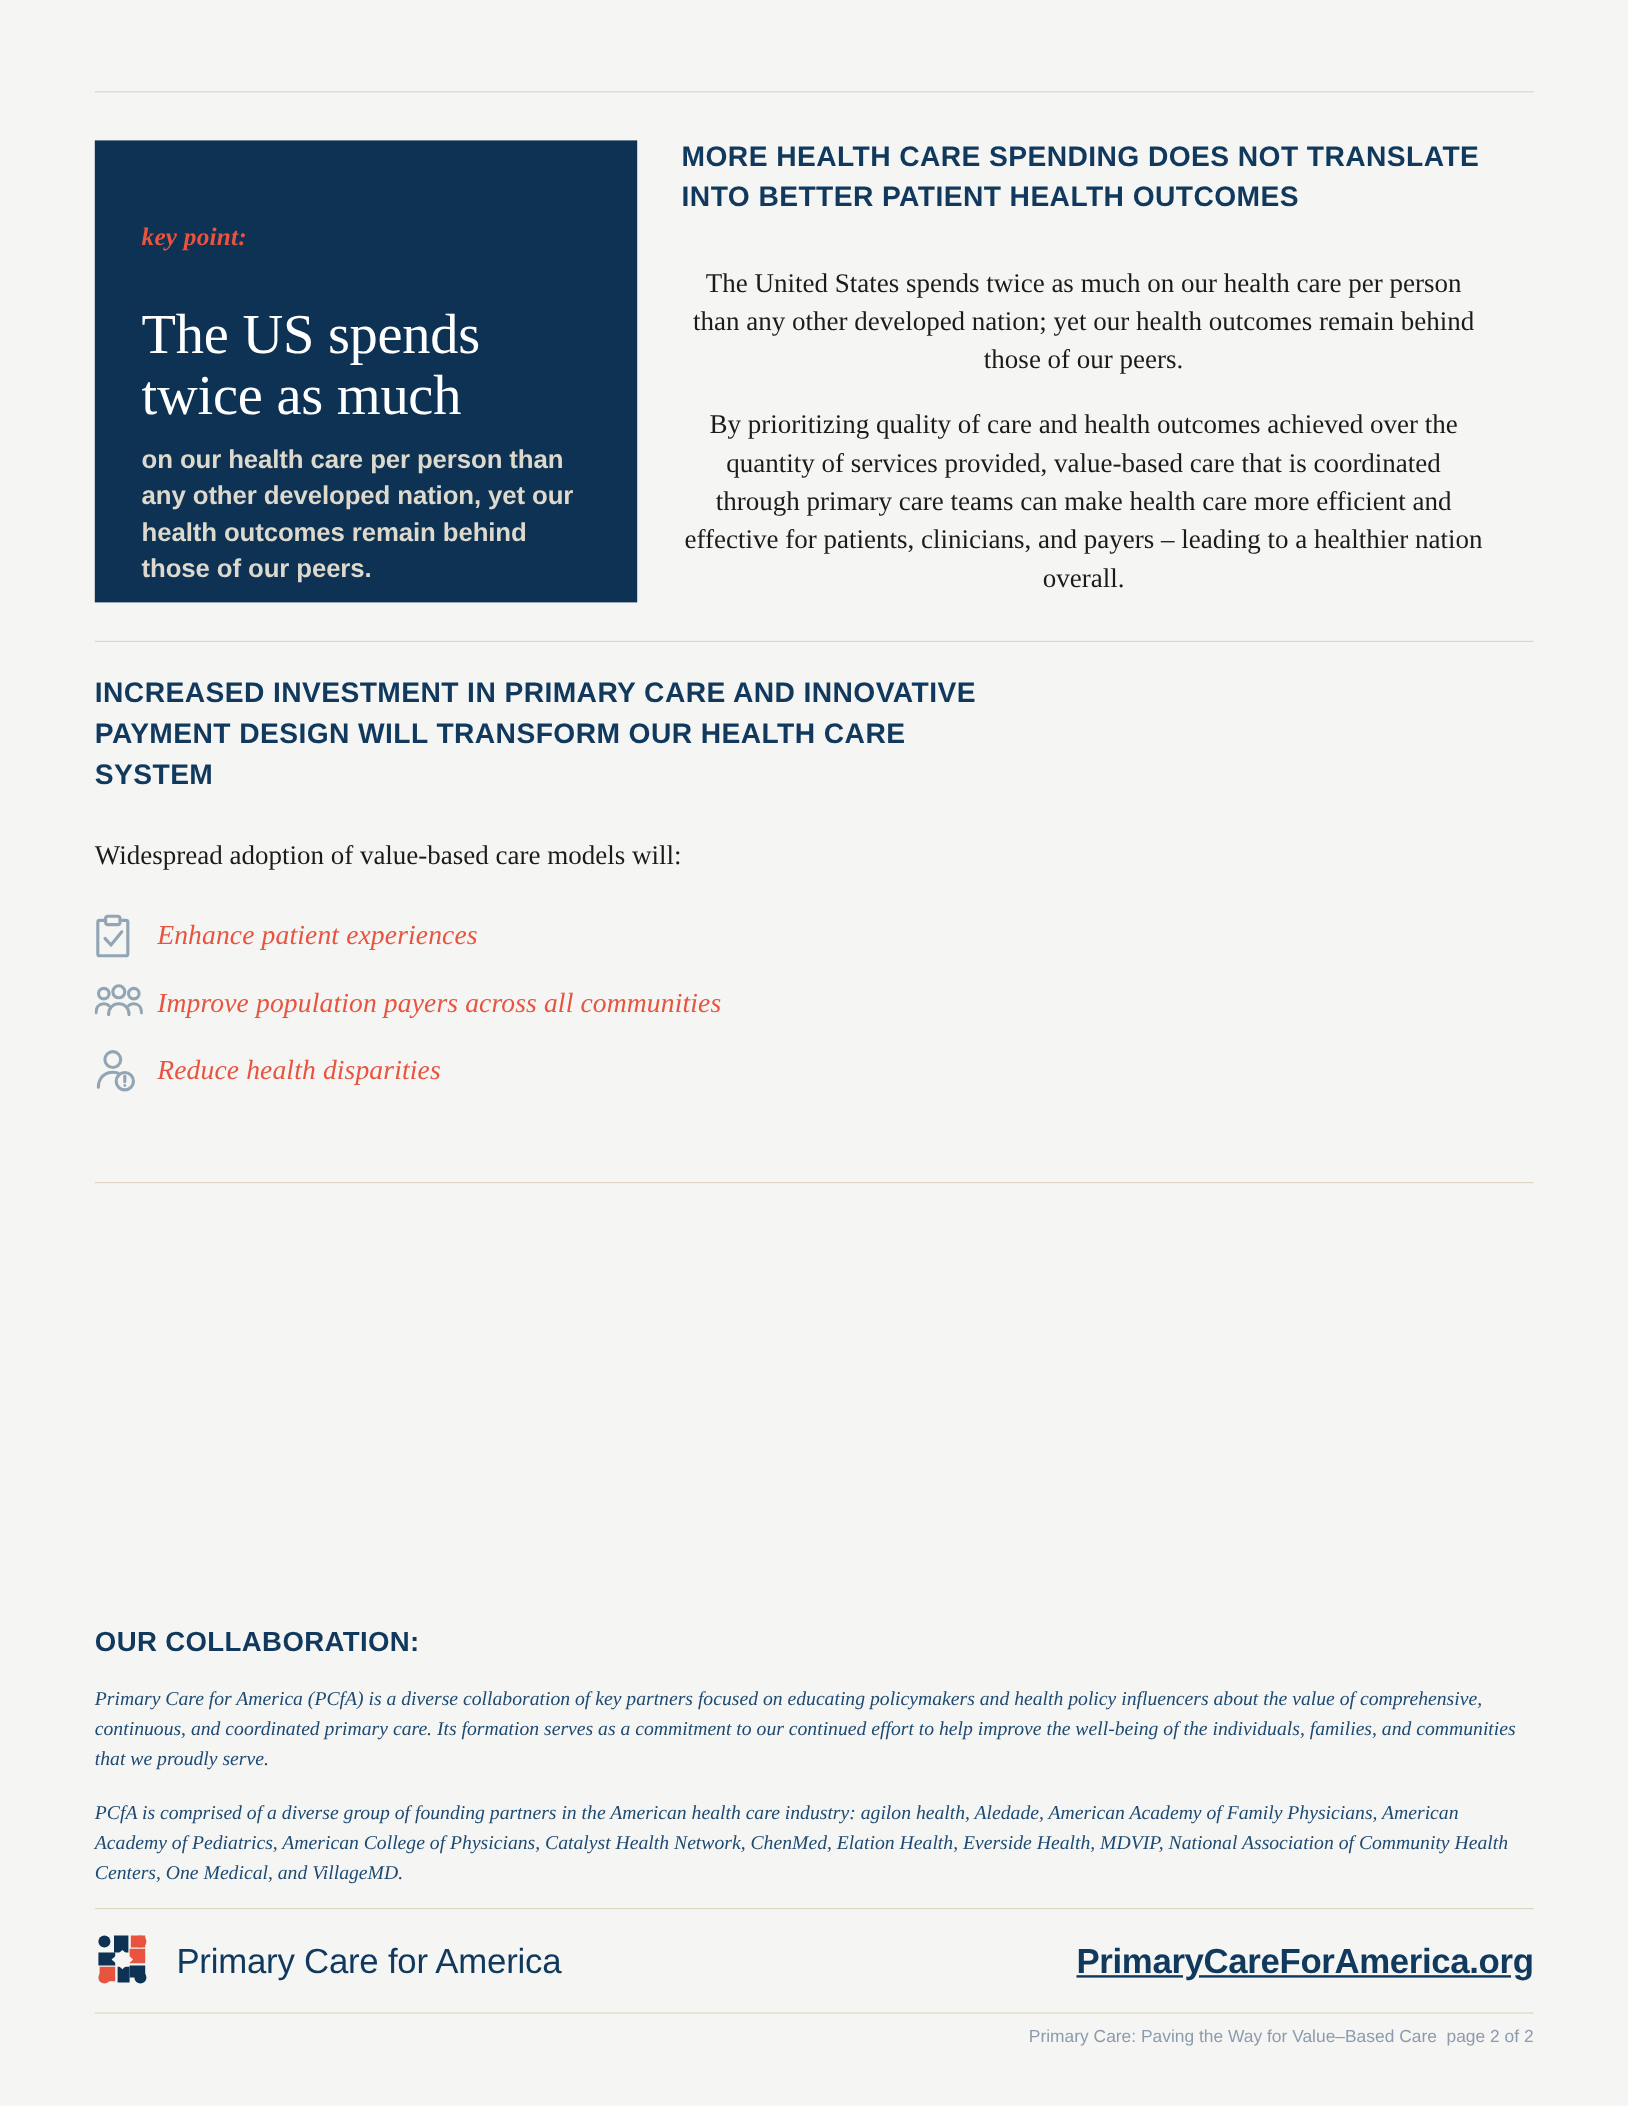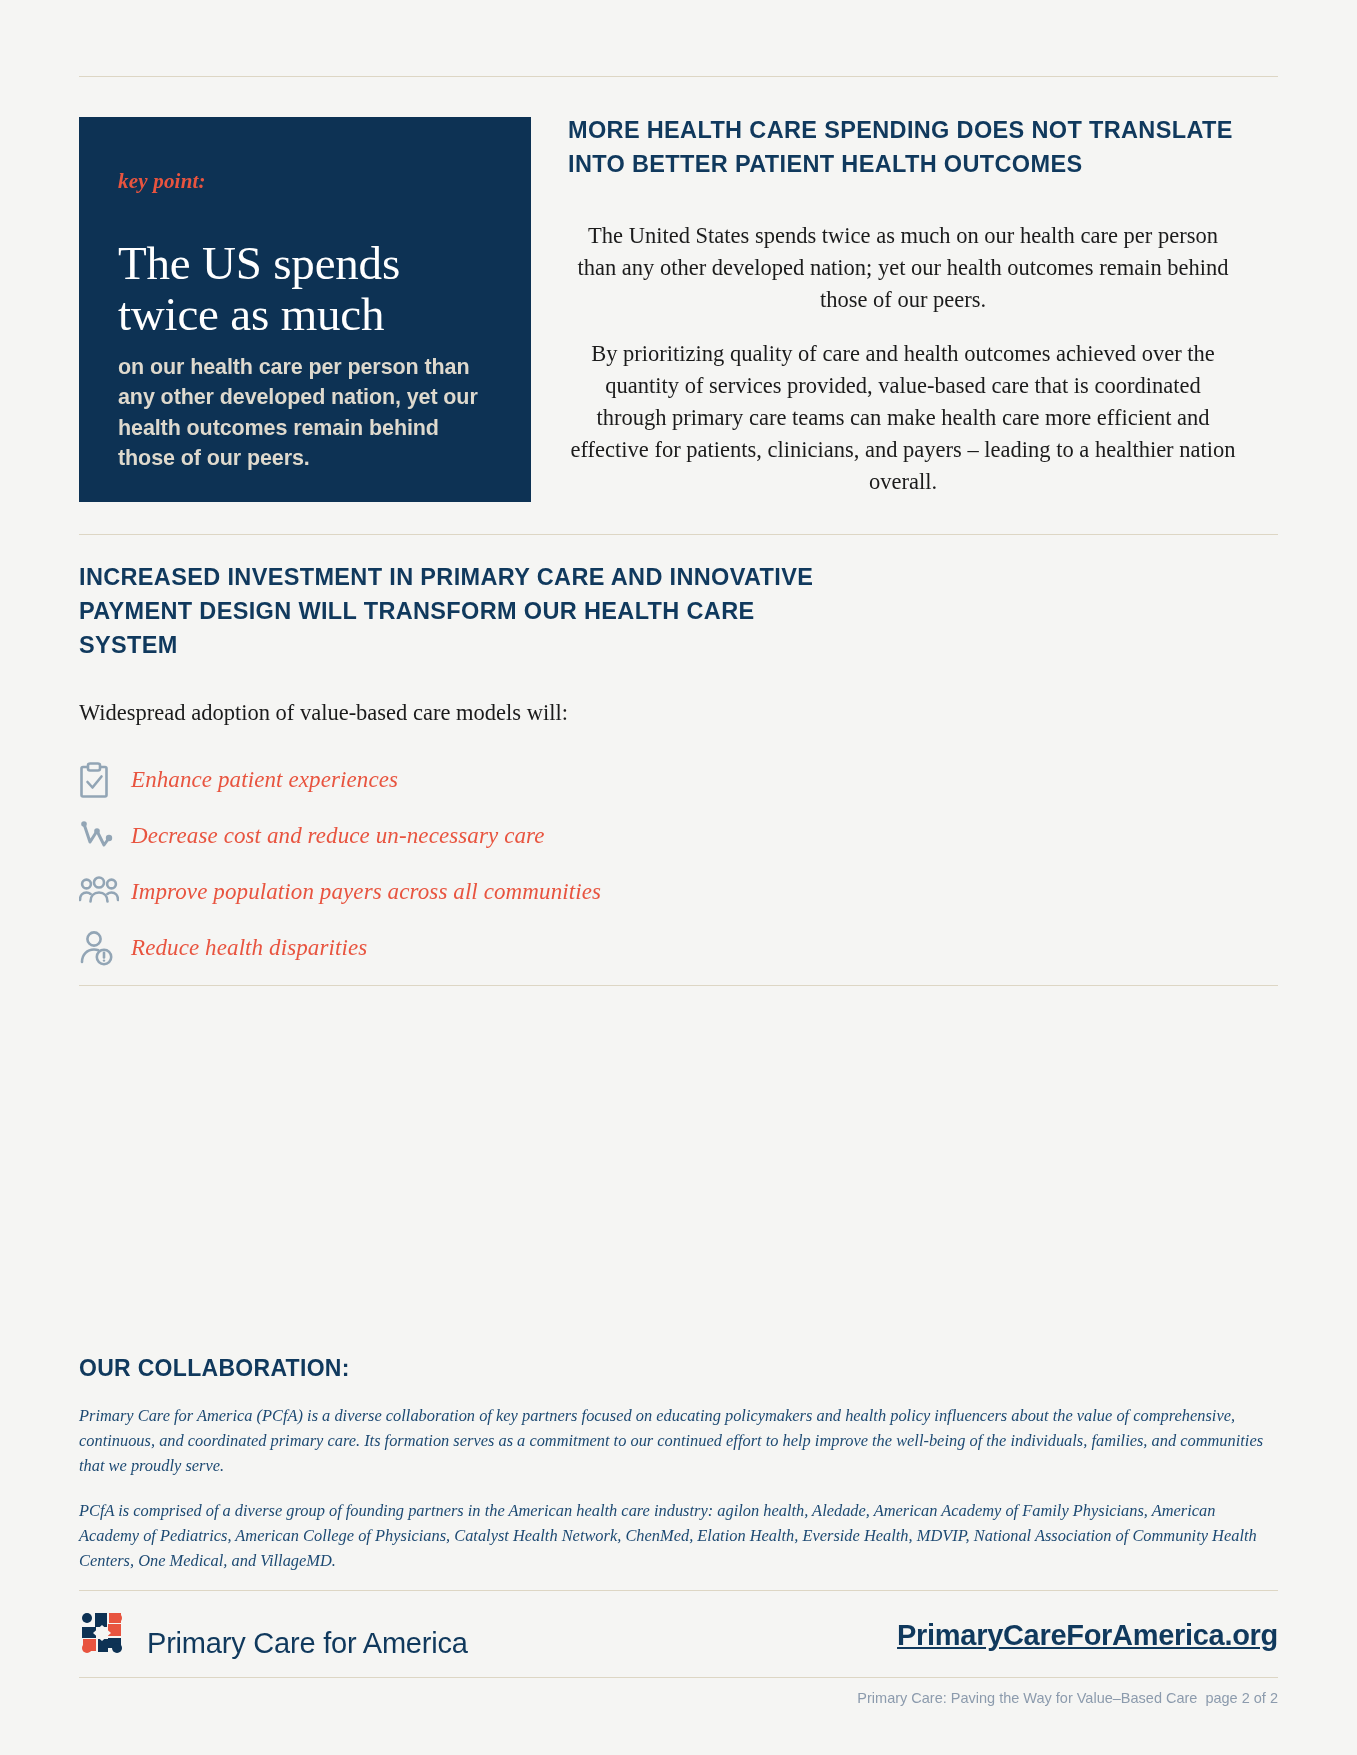--- a/index.html
+++ b/index.html
@@ -35,21 +35,21 @@
 
   
   .keycard {
     position: absolute;
     left: 79px;
     top: 117px;
     width: 452px;
     height: 385px;
     background: #0d3254;
     box-sizing: border-box;
-    padding: 52px 40px 0 39px;
+    padding: 68px 40px 0 39px;
   }
   .keycard .kp-label {
     font-family: "Liberation Serif", serif;
     font-style: italic;
     font-weight: bold;
     font-size: 21px;
     color: #e8543f;
     letter-spacing: .2px;
     margin: 0 0 44px 0;
   }
@@ -172,21 +172,21 @@
   .footer-row {
     position: absolute;
     left: 79px;
     right: 79px;
     top: 1607px;
     height: 56px;
     display: flex;
     align-items: center;
     justify-content: space-between;
   }
-  .brand { display: flex; align-items: flex-end; }
+  .brand { display: flex; align-items: center; }
   .brand-name {
     font-family: "Liberation Sans", sans-serif;
     font-size: 29px;
     color: #10395d;
     margin-left: 22px;
     letter-spacing: -.2px;
   }
   .site-url {
     font-family: "Liberation Sans", sans-serif;
     font-weight: bold;
@@ -240,31 +240,20 @@
         <span class="ico">
           <svg width="34" height="38" viewBox="0 0 34 38" fill="none" stroke="#92a5b5" stroke-width="2.6">
             <path d="M8 6 H4 a1.5 1.5 0 0 0 -1.5 1.5 V34 a1.5 1.5 0 0 0 1.5 1.5 H26 a1.5 1.5 0 0 0 1.5 -1.5 V7.5 A1.5 1.5 0 0 0 26 6 H22"></path>
             <rect x="9" y="2.5" width="12" height="7" rx="2"></rect>
             <path d="M8.5 21 L13.5 26.5 L22.5 15.5" stroke-linecap="round" stroke-linejoin="round"></path>
           </svg>
         </span>
         <span class="btext">Enhance patient experiences</span>
       </li>
 
-      <li>
-        <span class="ico">
-          <svg width="36" height="36" viewBox="0 0 36 36" fill="none" stroke="#92a5b5" stroke-width="3" stroke-linecap="round" stroke-linejoin="round">
-            <path d="M5 6 L11 24 L18 13 L25 27 L30 20"></path>
-            <circle cx="5" cy="6" r="2.8" fill="#92a5b5" stroke="none"></circle>
-            <circle cx="18" cy="13" r="2.8" fill="#92a5b5" stroke="none"></circle>
-            <circle cx="30" cy="20" r="3.2" fill="#92a5b5" stroke="none"></circle>
-          </svg>
-        </span>
-        <span class="btext">Decrease cost and reduce un-necessary care</span>
-      </li>
 
       <li>
         <span class="ico">
           <svg width="40" height="32" viewBox="0 0 40 32" fill="none" stroke="#92a5b5" stroke-width="2.6">
             <circle cx="7.5" cy="8" r="4.4"></circle>
             <circle cx="20" cy="6.5" r="5"></circle>
             <circle cx="32.5" cy="8" r="4.4"></circle>
             <path d="M1 24 c0 -5 3 -7.5 6.5 -7.5 c1.6 0 3 .5 4.1 1.4" stroke-linecap="round"></path>
             <path d="M39 24 c0 -5 -3 -7.5 -6.5 -7.5 c-1.6 0 -3 .5 -4.1 1.4" stroke-linecap="round"></path>
             <path d="M11.5 25.5 c0 -5.6 3.6 -9 8.5 -9 s8.5 3.4 8.5 9" stroke-linecap="round"></path>

